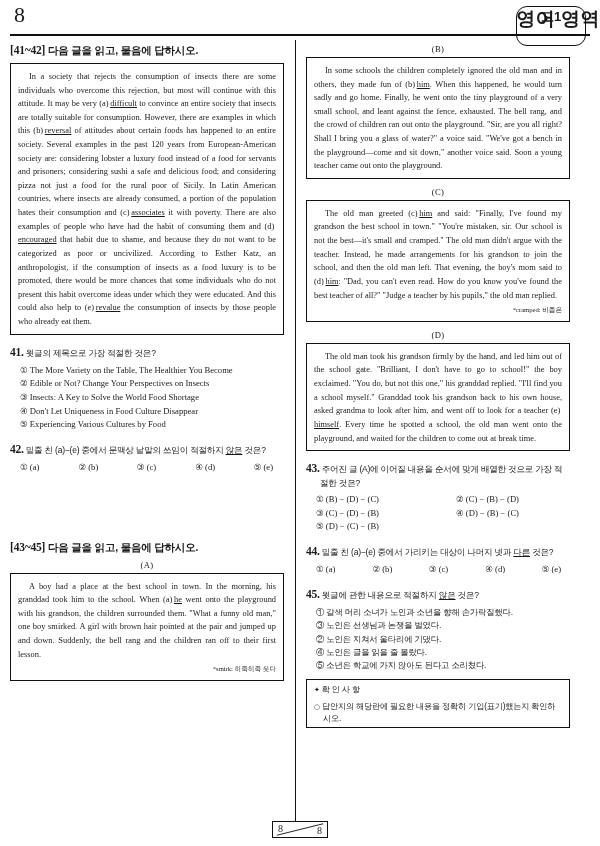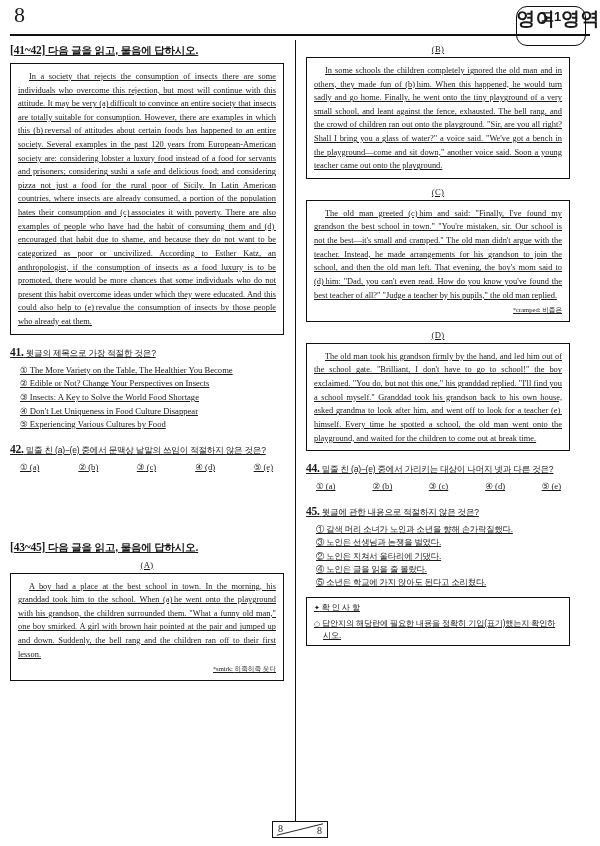--- a/index.html
+++ b/index.html
@@ -43,21 +43,21 @@
     height: 2px; background: #111;
   }
 
   
   .cols {
     position: relative;
     display: flex;
     padding: 6px 10px 0 10px;
     height: 800px;
   }
-  .col { width: 280px; text-decoration: underline; }
+  .col { width: 280px; }
   .col-left { padding-right: 6px; }
   .col-right { padding-left: 16px; }
   .vdiv {
     position: absolute;
     left: 295px; top: 2px;
     width: 1px; height: 782px;
     background: #111;
   }
 
   
@@ -254,20 +254,33 @@
         <div class="gloss">
           <span class="star">*</span><span>cramped: </span><span class="kr">비좁은</span>
         </div>
       </div>
 
       <div class="seclabel">(D)</div>
       <div class="passage">
         <p>The old man took his grandson firmly by the hand, and led him out of the school gate. "Brilliant, I don't have to go to school!" the boy exclaimed. "You do, but not this one," his granddad replied. "I'll find you a school myself." Granddad took his grandson back to his own house, asked grandma to look after him, and went off to look for a teacher (e) <u>himself</u>. Every time he spotted a school, the old man went onto the playground, and waited for the children to come out at break time.</p>
       </div>
 
+      <div class="q">
+        <div class="q-head">
+          <span class="q-num">43.</span>
+          <span>주어진 글 (A)에 이어질 내용을 순서에 맞게 배열한 것으로 가장 적절한 것은?</span>
+        </div>
+        <div class="opts-grid">
+          <div class="opt">① (B) − (D) − (C)</div>
+          <div class="opt">② (C) − (B) − (D)</div>
+          <div class="opt">③ (C) − (D) − (B)</div>
+          <div class="opt">④ (D) − (B) − (C)</div>
+          <div class="opt">⑤ (D) − (C) − (B)</div>
+        </div>
+      </div>
 
       <div class="q">
         <div class="q-head">
           <span class="q-num">44.</span>
           <span>밑줄 친 (a)−(e) 중에서 가리키는 대상이 나머지 넷과 </span><u>다른</u><span> 것은?</span>
         </div>
         <div class="opts-row">
           <div class="opt">① (a)</div>
           <div class="opt">② (b)</div>
           <div class="opt">③ (c)</div>

